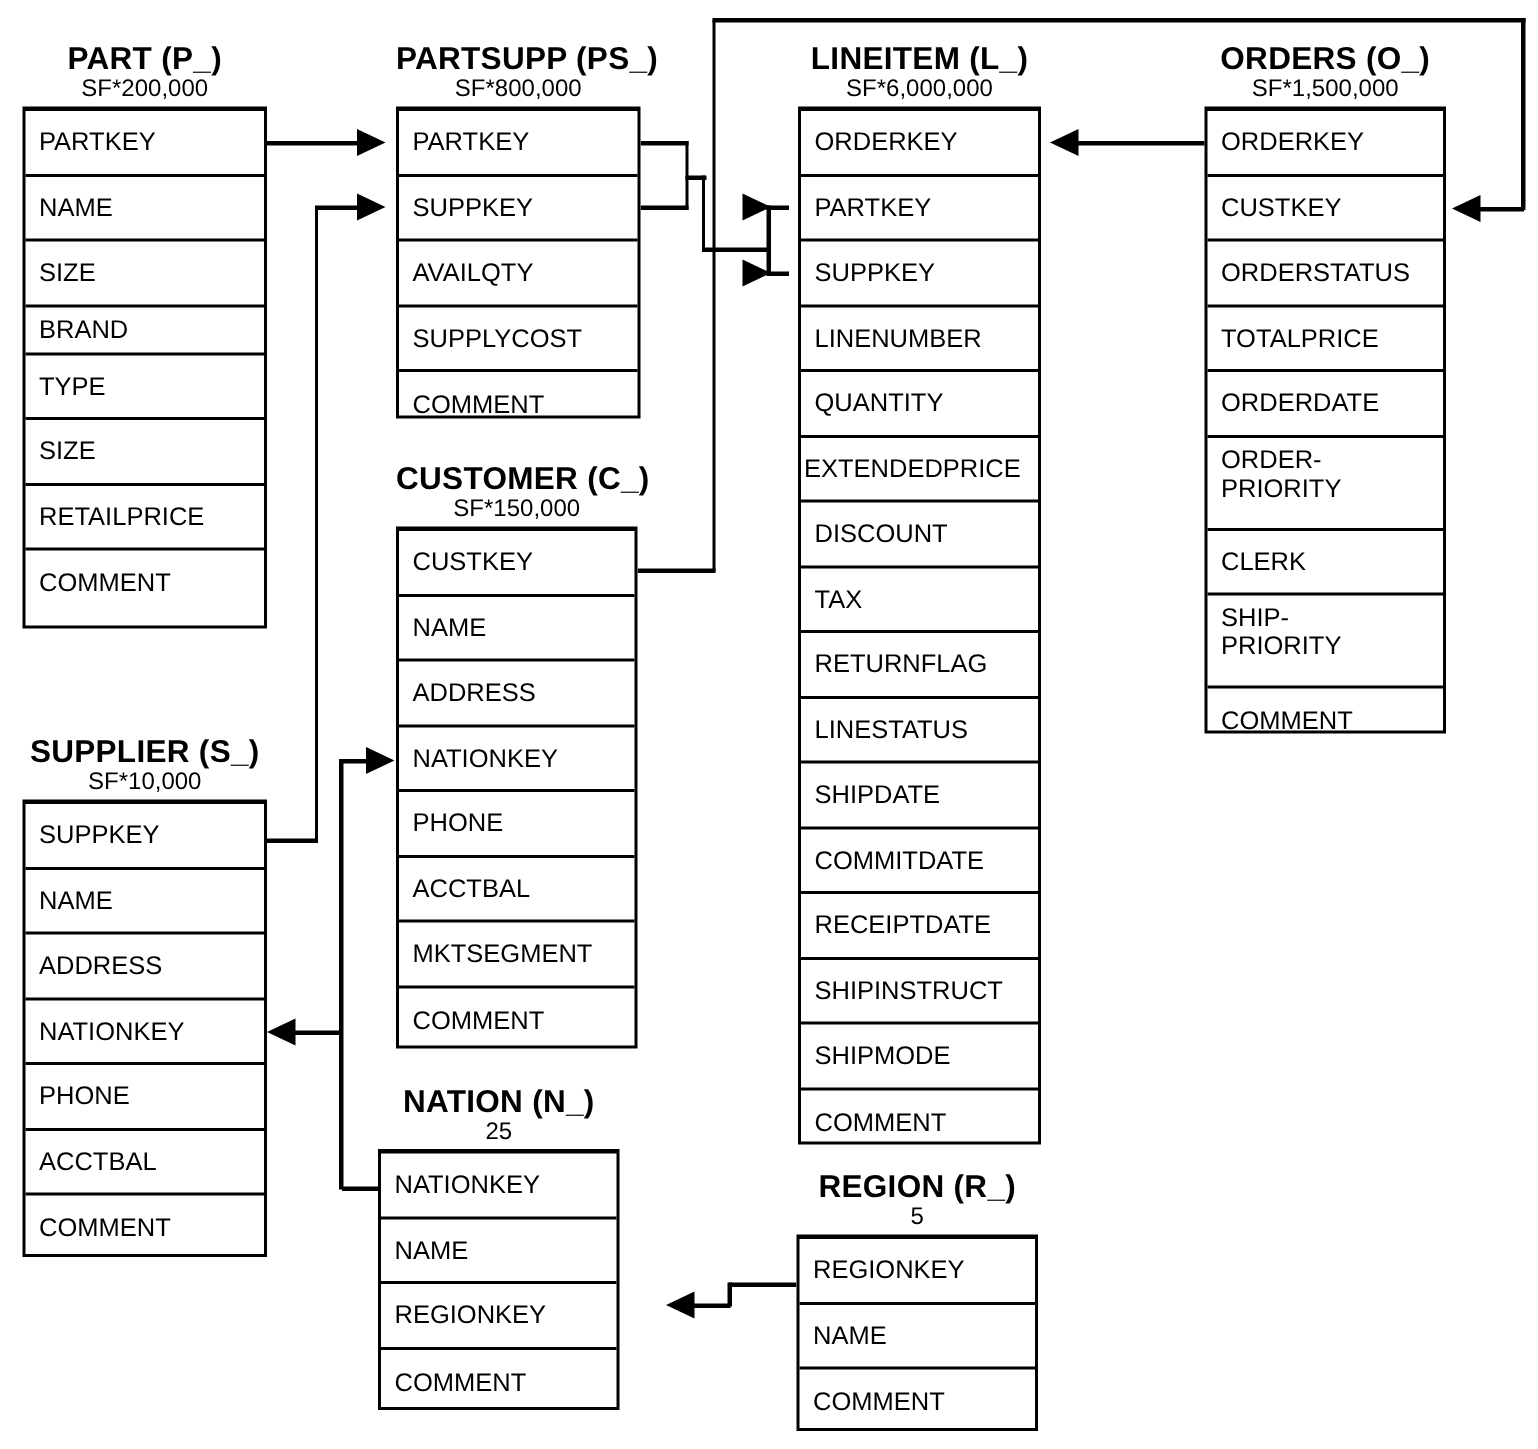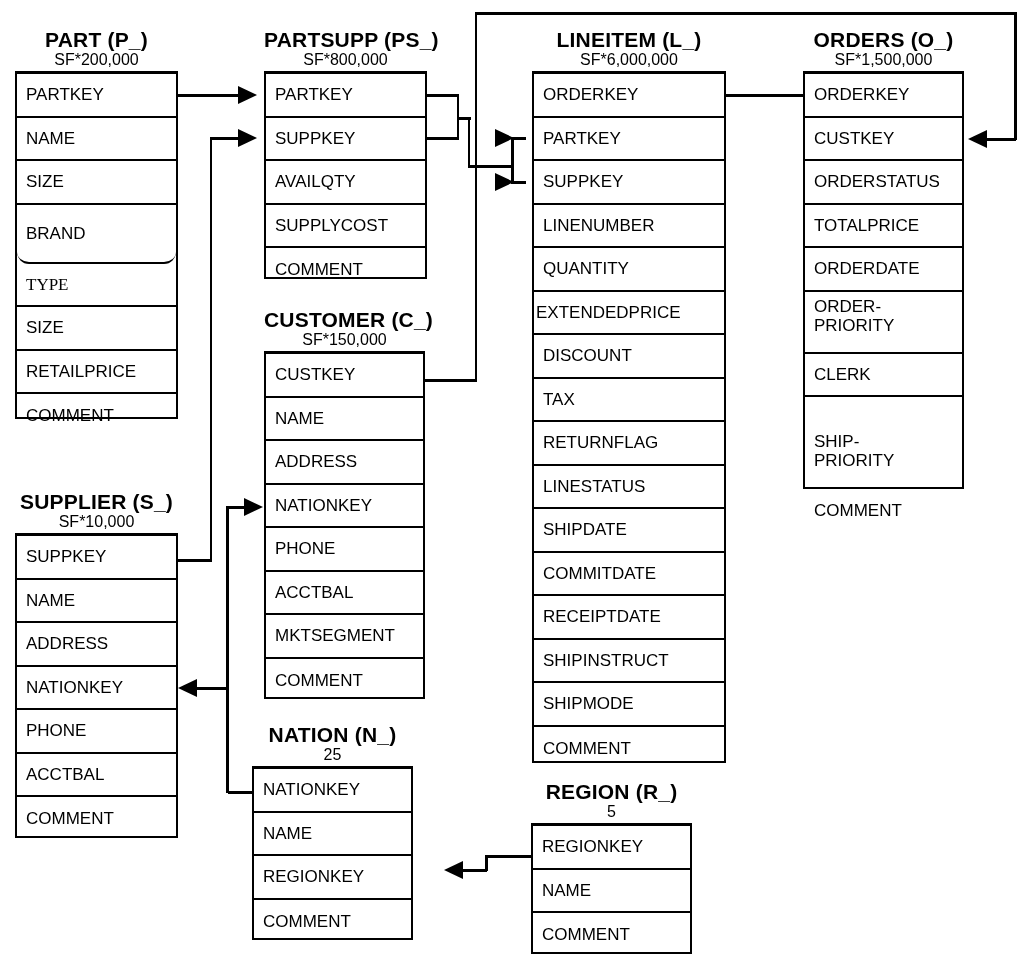--- a/index.html
+++ b/index.html
@@ -112,41 +112,41 @@
     <div class="arrow arrow-l" style="left:444px;top:861px;"></div>
   </div>
 
   <div class="table-block" style="left:15px;top:30px;width:163px;">
     <div class="tbl-title">PART (P_)</div>
     <div class="tbl-card">SF*200,000</div>
     <div class="tbl-box" style="height:348px;">
       <div class="fld" style="height:43.5px;">PARTKEY</div>
       <div class="fld" style="height:43.5px;">NAME</div>
       <div class="fld" style="height:43.5px;">SIZE</div>
-      <div class="fld" style="height:59px;border-radius:12px;">BRAND</div>
-      <div class="fld" style="height:43.5px;font-family:Liberation Serif, serif;">TYPE</div>
+      <div class="fld" style="height:32px;">BRAND</div>
+      <div class="fld" style="height:43.5px;">TYPE</div>
       <div class="fld" style="height:43.5px;">SIZE</div>
       <div class="fld" style="height:43.5px;">RETAILPRICE</div>
       <div class="fld" style="height:43.5px;">COMMENT</div>
     </div>
   </div>
 
   <div class="table-block" style="left:264px;top:30px;width:163px;">
     <div class="tbl-title">PARTSUPP (PS_)</div>
     <div class="tbl-card">SF*800,000</div>
     <div class="tbl-box" style="height:208px;">
       <div class="fld" style="height:43.5px;">PARTKEY</div>
       <div class="fld" style="height:43.5px;">SUPPKEY</div>
       <div class="fld" style="height:43.5px;">AVAILQTY</div>
       <div class="fld" style="height:43.5px;">SUPPLYCOST</div>
       <div class="fld" style="height:43.5px;">COMMENT</div>
     </div>
   </div>
 
-  <div class="table-block" style="left:532px;top:30px;width:194px;">
+  <div class="table-block" style="left:532px;top:30px;width:162px;">
     <div class="tbl-title">LINEITEM (L_)</div>
     <div class="tbl-card">SF*6,000,000</div>
     <div class="tbl-box" style="height:692px;">
       <div class="fld" style="height:43.5px;">ORDERKEY</div>
       <div class="fld" style="height:43.5px;">PARTKEY</div>
       <div class="fld" style="height:43.5px;">SUPPKEY</div>
       <div class="fld" style="height:43.5px;text-align:right;">LINENUMBER</div>
       <div class="fld" style="height:43.5px;text-align:right;">QUANTITY</div>
       <div class="fld ovf" style="height:43.5px;padding-left:2px;">EXTENDEDPRICE</div>
       <div class="fld" style="height:43.5px;">DISCOUNT</div>
@@ -169,21 +169,21 @@
       <div class="fld" style="height:43.5px;">ORDERKEY</div>
       <div class="fld" style="height:43.5px;">CUSTKEY</div>
       <div class="fld" style="height:43.5px;">ORDERSTATUS</div>
       <div class="fld" style="height:43.5px;">TOTALPRICE</div>
       <div class="fld" style="height:43.5px;">ORDERDATE</div>
       <div class="fld two-line" style="height:62px;">
         <span>ORDER-</span>
         <span>PRIORITY</span>
       </div>
       <div class="fld" style="height:43.5px;">CLERK</div>
-      <div class="fld two-line" style="height:62px;margin-top:30px;">
+      <div class="fld two-line" style="height:62px;">
         <span>SHIP-</span>
         <span>PRIORITY</span>
       </div>
       <div class="fld" style="height:43.5px;">COMMENT</div>
     </div>
   </div>
 
   <div class="table-block" style="left:264px;top:310px;width:161px;">
     <div class="tbl-title">CUSTOMER (C_)</div>
     <div class="tbl-card">SF*150,000</div>

